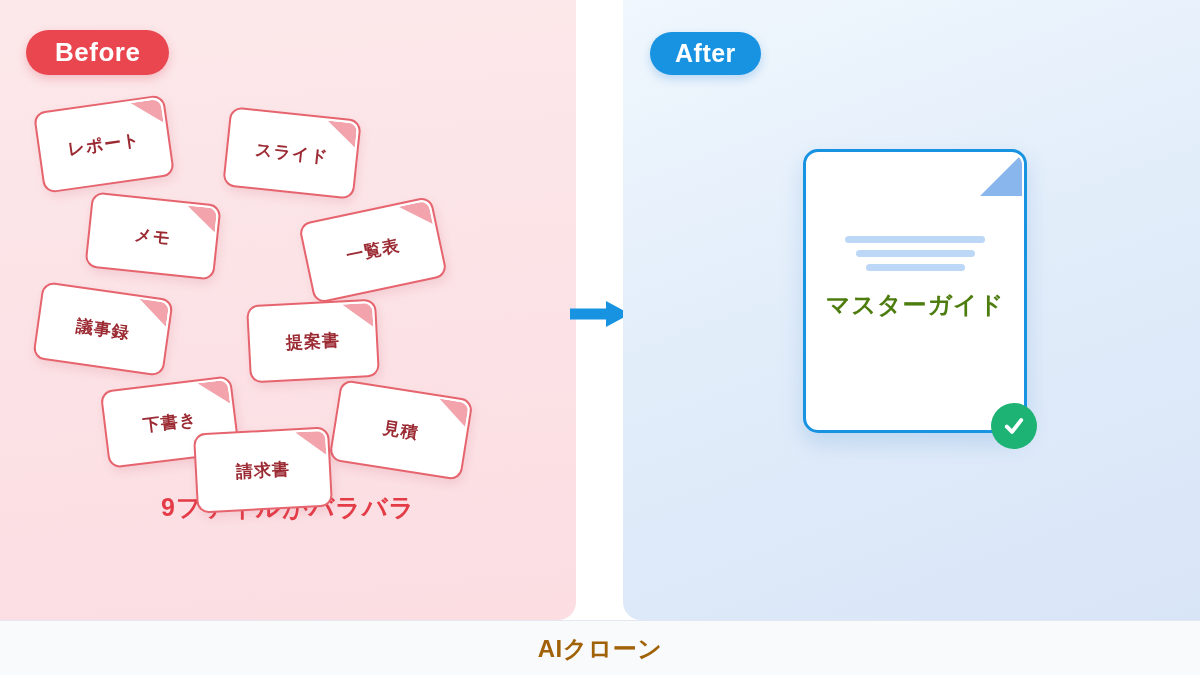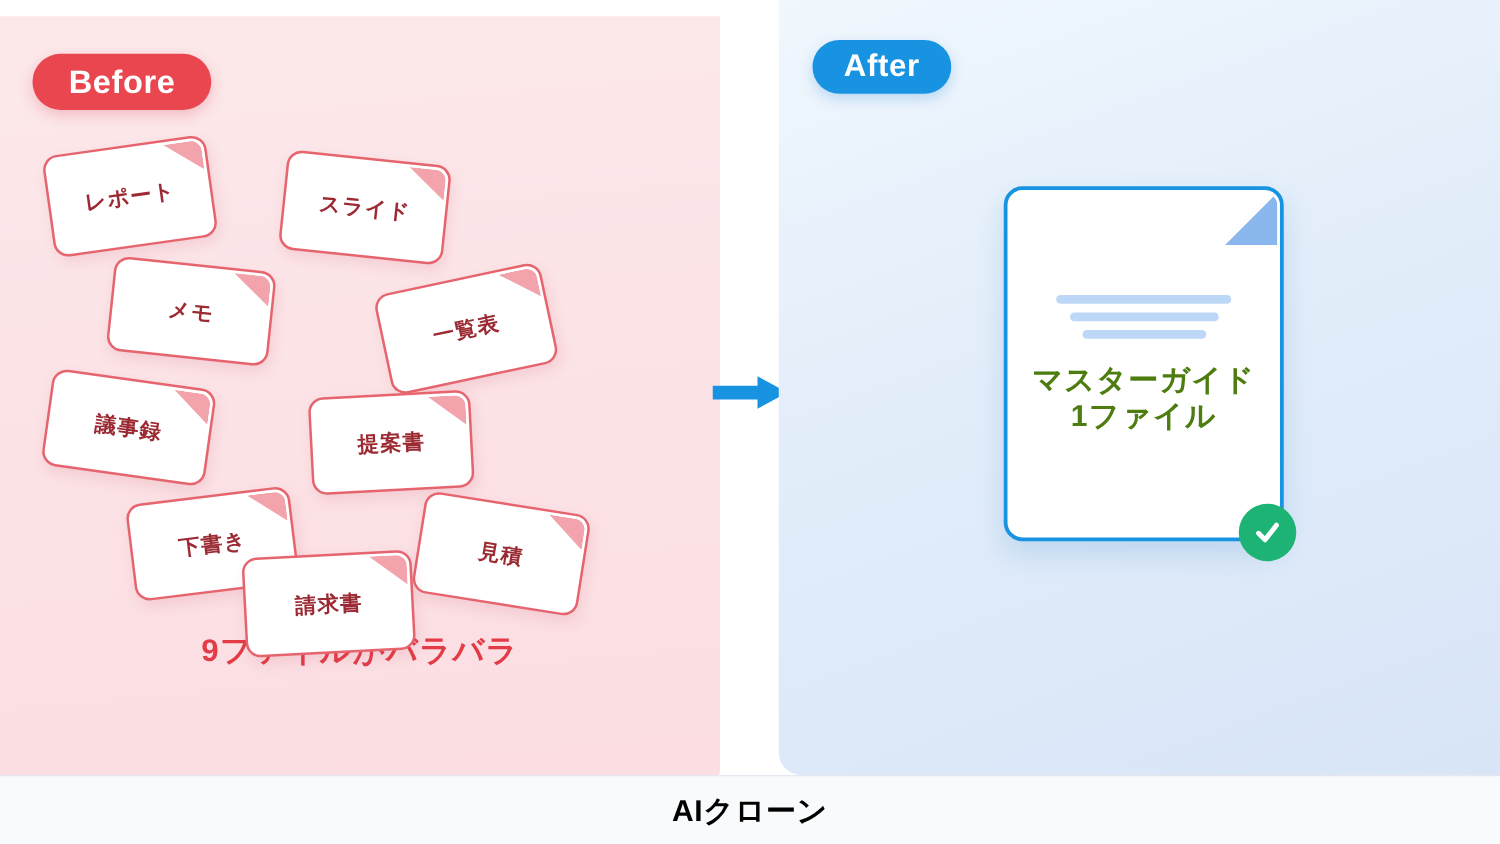--- a/index.html
+++ b/index.html
@@ -5,21 +5,20 @@
   html,body{margin:0;padding:0;background:#fff;}
   .stage{
     position:relative;width:1200px;height:675px;overflow:hidden;background:#fff;
     font-family:"Liberation Sans","DejaVu Sans",sans-serif;font-weight:bold;
   }
   
   .panel{position:absolute;top:0;height:620px;}
   .panel-before{
     left:0;width:576px;border-radius:0 0 18px 0;
     background:linear-gradient(175deg,#FCE8EA 0%,#FBDDE2 100%);
-    margin-top:13px;
   }
   .panel-after{
     left:623px;width:577px;border-radius:0 0 0 18px;
     background:linear-gradient(160deg,#F0F7FD 0%,#E2EDFA 45%,#D8E5F7 100%);
     padding-left:16px;
   }
   
   .badge{
     position:absolute;display:inline-flex;align-items:center;justify-content:center;
     height:45px;padding:0 29px;border-radius:23px;color:#fff;font-size:26px;letter-spacing:.5px;
@@ -75,21 +74,21 @@
     background:#1CB374;display:flex;align-items:center;justify-content:center;
   }
   
   .arrow{position:absolute;left:570px;top:297px;width:60px;height:34px;}
   
   .footer{
     position:absolute;left:0;top:620px;width:1200px;height:55px;background:#F8FAFC;
     border-top:1px solid #E5E7F0;display:flex;align-items:center;justify-content:center;
     font-size:24px;letter-spacing:.5px;
   }
-  .f-blue{color:#000000;}
+  .f-blue{color:#a16207;}
   .f-gray{color:#575C66;}
 </style>
 </head>
 <body>
 
 <div class="stage">
 
   <section class="panel panel-before">
     <div class="badge badge-red">
       <span>Before</span>
@@ -138,21 +137,20 @@
     </div>
 
     <div class="master-card">
       <div class="doc-lines">
           <i></i>
           <i></i>
           <i></i>
         </div>
       <div class="master-title">
         <span>マスターガイド</span>
-        <span>1ファイル</span>
       </div>
       <div class="check-badge">
         <svg width="30" height="30" viewBox="0 0 46 46" xmlns="http://www.w3.org/2000/svg">
           <polyline points="12,24 20,32 34,14" fill="none" stroke="#ffffff" stroke-width="6" stroke-linecap="round" stroke-linejoin="round"></polyline>
         </svg>
       </div>
     </div>
 
   </section>
 

